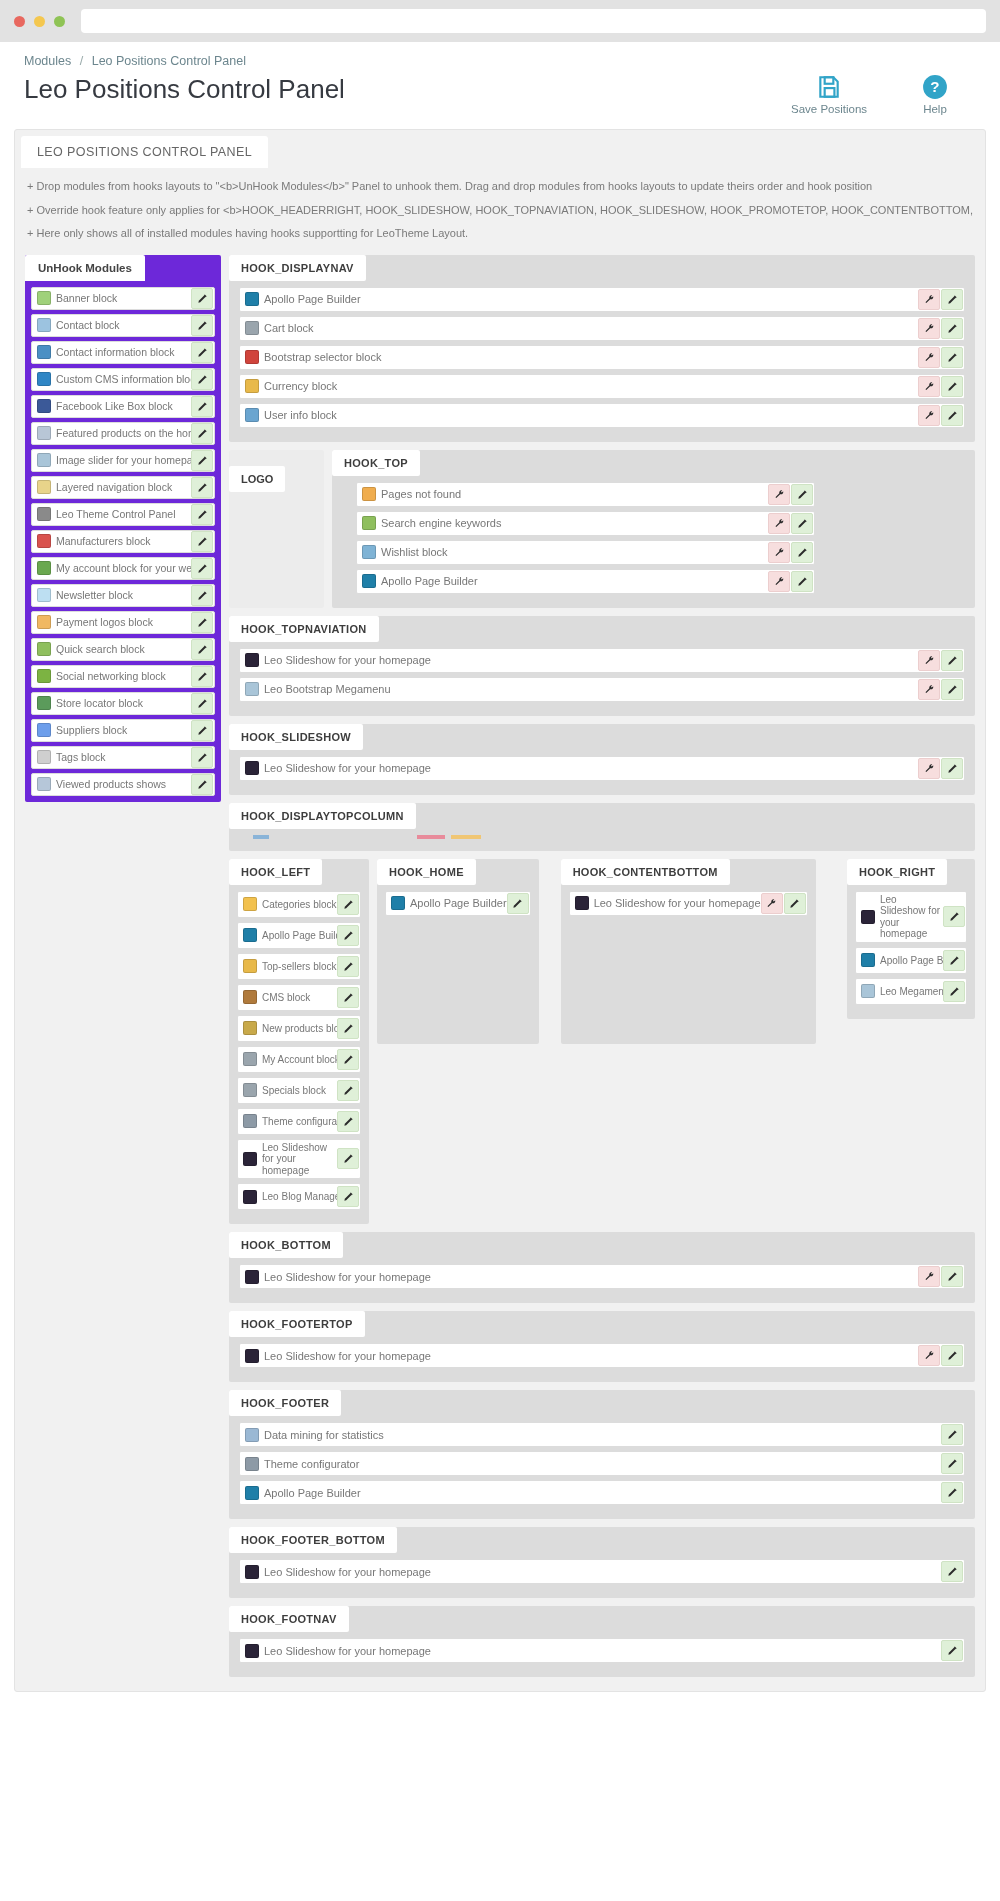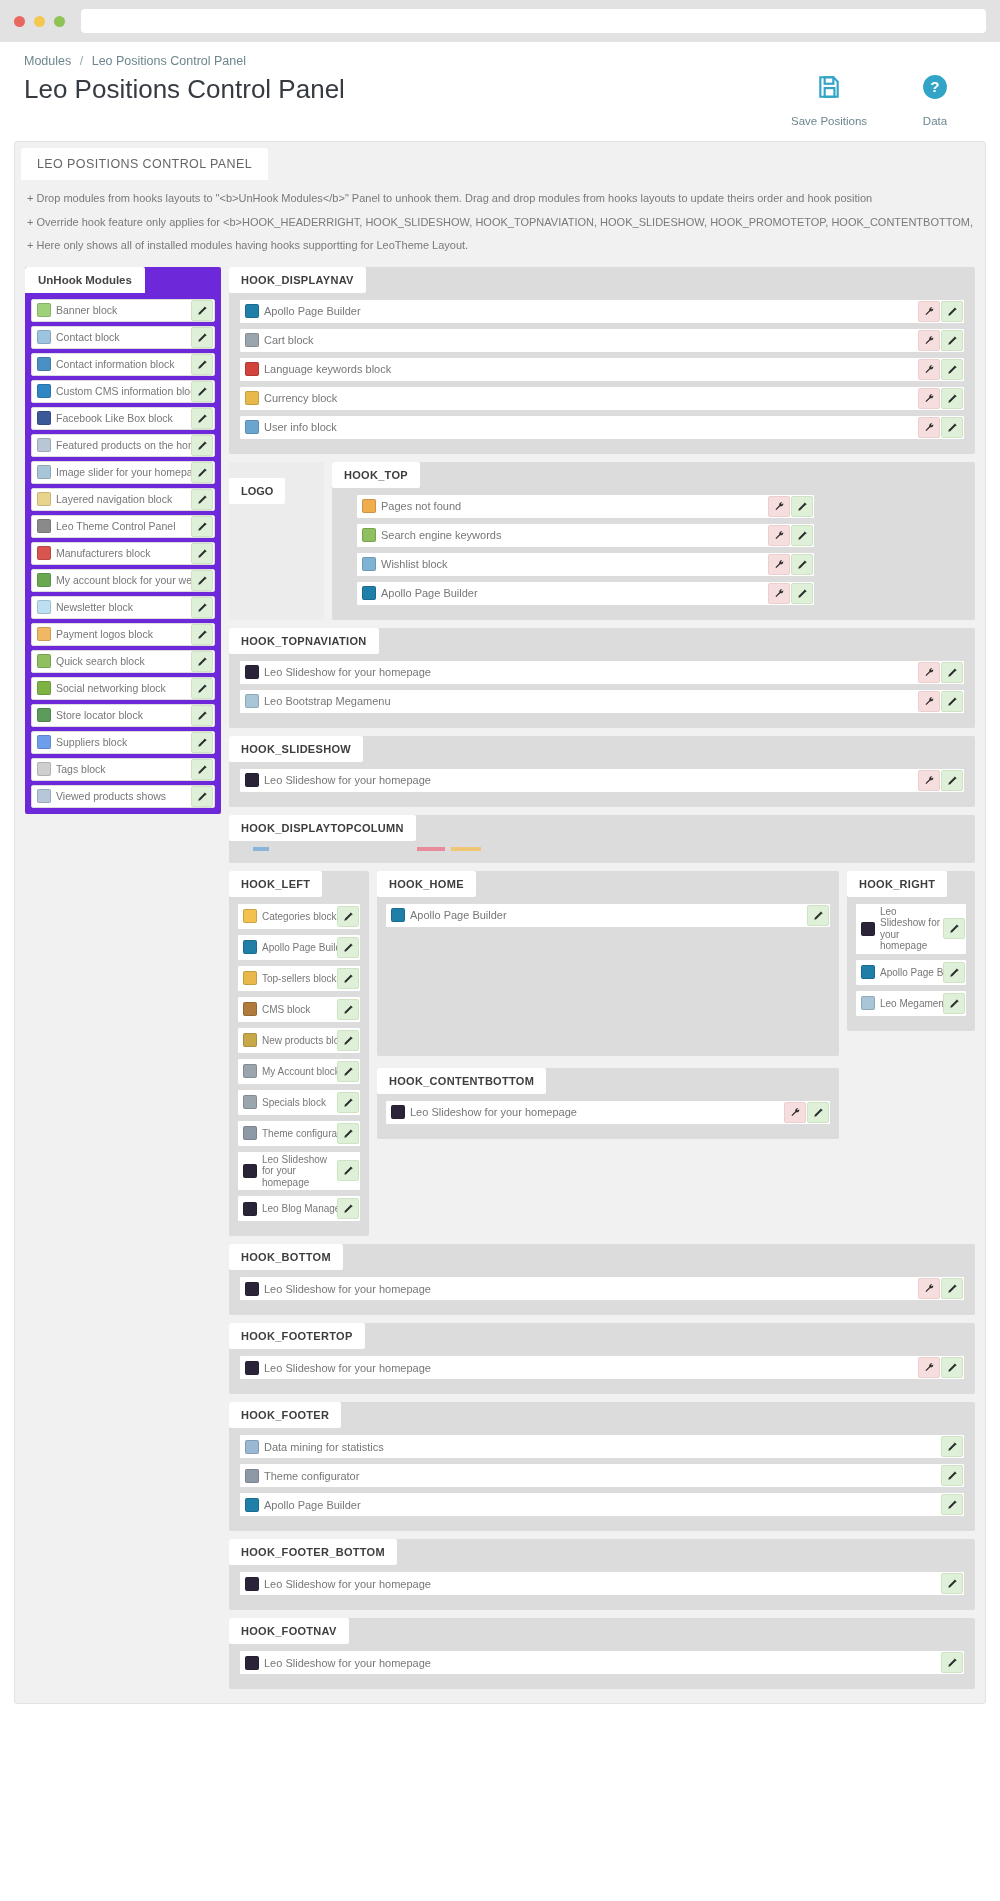--- a/index.html
+++ b/index.html
@@ -26,21 +26,21 @@
   
   .page-head { padding:12px 24px 0 24px; background:#fff; }
   .breadcrumb { font-size:12.5px; color:#6c868e; }
   .breadcrumb a { color:#6c868e; text-decoration:none; }
   .breadcrumb .sep { margin:0 5px; color:#9aa; }
   .head-row { display:flex; align-items:flex-start; justify-content:space-between; margin-top:6px; }
   .page-title { font-size:26px; color:#363a41; font-weight:400; line-height:1.2; }
   .head-actions { display:flex; gap:36px; padding-right:6px; }
   .head-action { display:flex; flex-direction:column; align-items:center; width:70px; cursor:pointer; }
   .head-action .glyph { color:#31a4c8; }
-  .head-action .lbl { font-size:11.5px; color:#6c868e; margin-top:12px; white-space:nowrap; }
+  .head-action .lbl { font-size:11.5px; color:#6c868e; margin-top:0; white-space:nowrap; }
 
   
   .panel-wrap { padding:14px 14px 0 14px; }
   .panel {
     background:#f1f1f1; border:1px solid #e3e3e3;
     border-radius:3px; padding:0 0 14px 0;
   }
   .panel-tab {
     display:inline-block; background:#fff;
     padding:9px 16px; font-size:12.5px; color:#666;
@@ -103,21 +103,21 @@
 
   .topcolumn .hook-items { padding-top:4px; }
   .tc-strip { height:8px; width:250px; position:relative; }
   .tc-strip .s1 { position:absolute; left:14px; top:2px; width:16px; height:4px; background:#8ab4d8; }
   .tc-strip .s2 { position:absolute; left:178px; top:2px; width:28px; height:4px; background:#e88b9b; }
   .tc-strip .s3 { position:absolute; left:212px; top:2px; width:30px; height:4px; background:#f0c674; }
 
   
   .threecol { display:flex; gap:8px; align-items:flex-start; }
   .col-left { width:140px; }
-  .col-mid  { flex:1; display:flex; flex-direction:column; gap:12px;justify-content:center; }
+  .col-mid  { flex:1; display:flex; gap:22px; }
   .col-right{ width:128px; }
   .col-left .mod-name, .col-right .mod-name { font-size:10px; }
   .col-left .mod-row, .col-right .mod-row { height:auto; min-height:23px; padding:2px 0 2px 5px; }
   .mod-name.two-line { white-space:normal; line-height:1.15; }
 
   .inner-hook { background:#dcdcdc; border-radius:2px; padding-bottom:10px; }
   .inner-hook .hook-items { padding:6px 8px 0 8px; }
 </style>
 </head>
 <body>
@@ -150,21 +150,21 @@
         </span>
         <span class="lbl">Save Positions</span>
       </div>
       <div class="head-action">
         <span class="glyph">
           <svg width="26" height="26" viewBox="0 0 24 24">
             <circle cx="12" cy="12" r="11" fill="#31a4c8"></circle>
             <text x="12" y="17" font-size="14" font-weight="bold" text-anchor="middle" fill="#fff" font-family="Liberation Sans, sans-serif">?</text>
           </svg>
         </span>
-        <span class="lbl">Data</span>
+        <span class="lbl">Help</span>
       </div>
     </div>
   </div>
 </div>
 
 <div class="panel-wrap">
   <div class="panel">
     <div class="panel-tab">LEO POSITIONS CONTROL PANEL</div>
 
     <div class="notes">
@@ -398,21 +398,21 @@
                 </span>
                 <span class="btn edit">
                   <svg width="11" height="11" viewBox="0 0 24 24">
                     <path d="M3 21l4-1 12-12-3-3L4 17z" fill="#2b2b2b"></path>
                     <path d="M17 3l4 4-2 2-4-4z" fill="#2b2b2b"></path>
                   </svg>
                 </span>
               </div>
               <div class="mod-row">
                 <span class="mod-ico" style="background: rgb(208, 68, 60); border: 1px solid rgba(0, 0, 0, 0.15);"></span>
-                <span class="mod-name">Language keywords block</span>
+                <span class="mod-name">Bootstrap selector block</span>
                 <span class="btn wrench">
                   <svg width="11" height="11" viewBox="0 0 24 24">
                     <path d="M20 5a5 5 0 0 1-6.5 6.3L5 19.8 3.2 18l8.5-8.5A5 5 0 0 1 18 3l-3 3 1.9 1.9L20 5z" fill="#2b2b2b"></path>
                   </svg>
                 </span>
                 <span class="btn edit">
                   <svg width="11" height="11" viewBox="0 0 24 24">
                     <path d="M3 21l4-1 12-12-3-3L4 17z" fill="#2b2b2b"></path>
                     <path d="M17 3l4 4-2 2-4-4z" fill="#2b2b2b"></path>
                   </svg>

